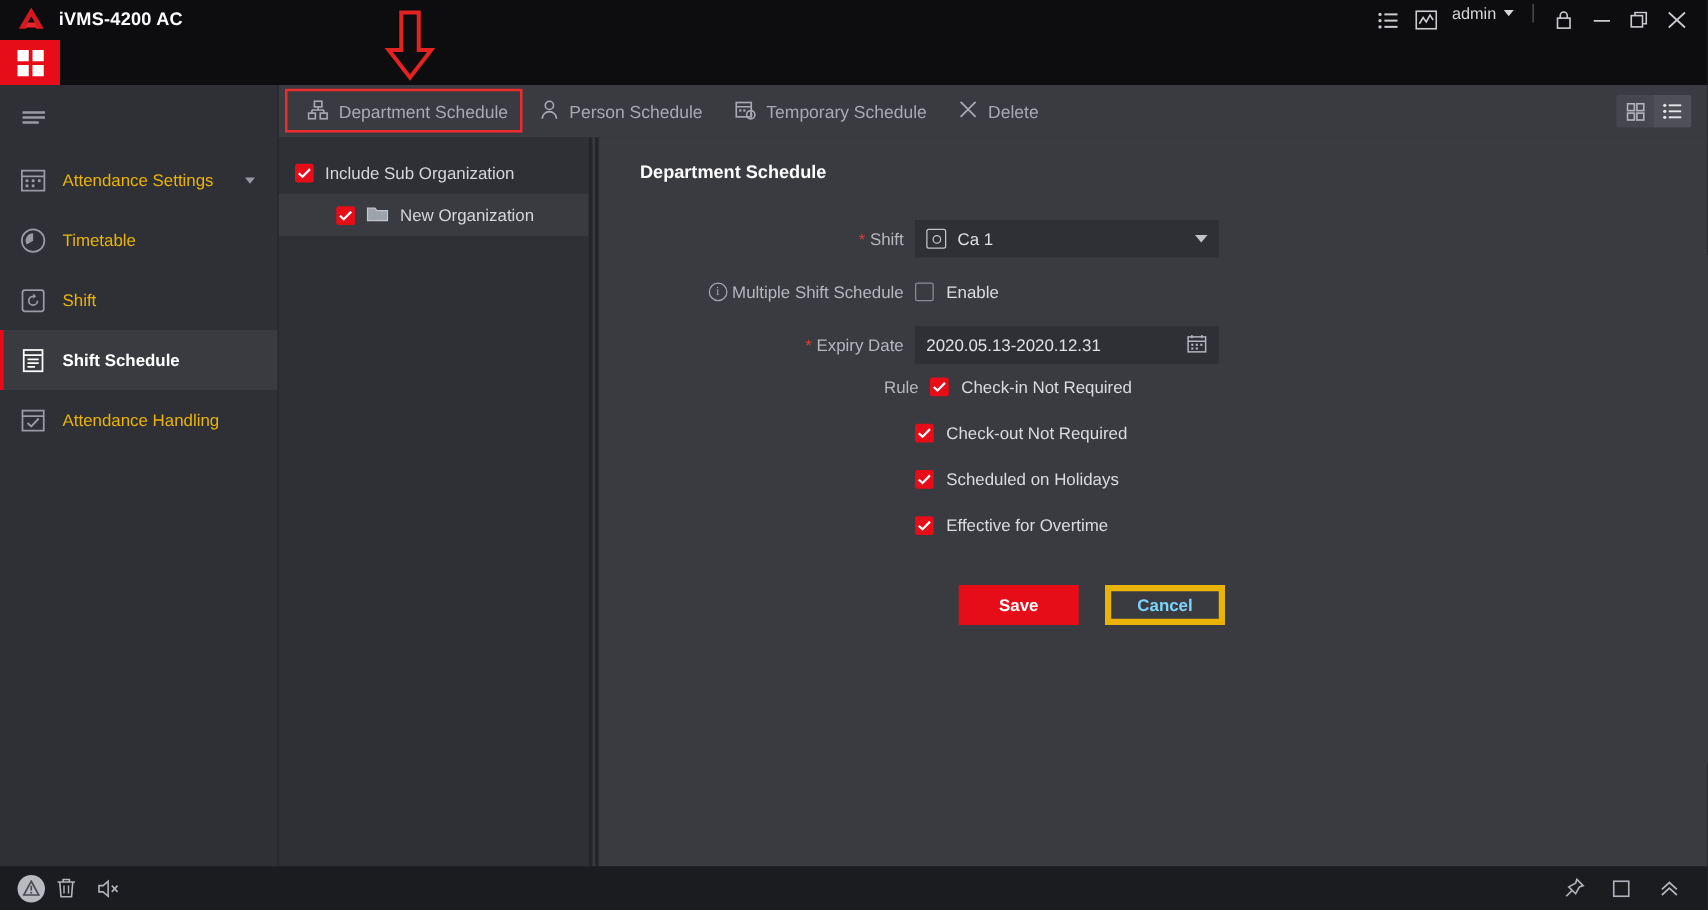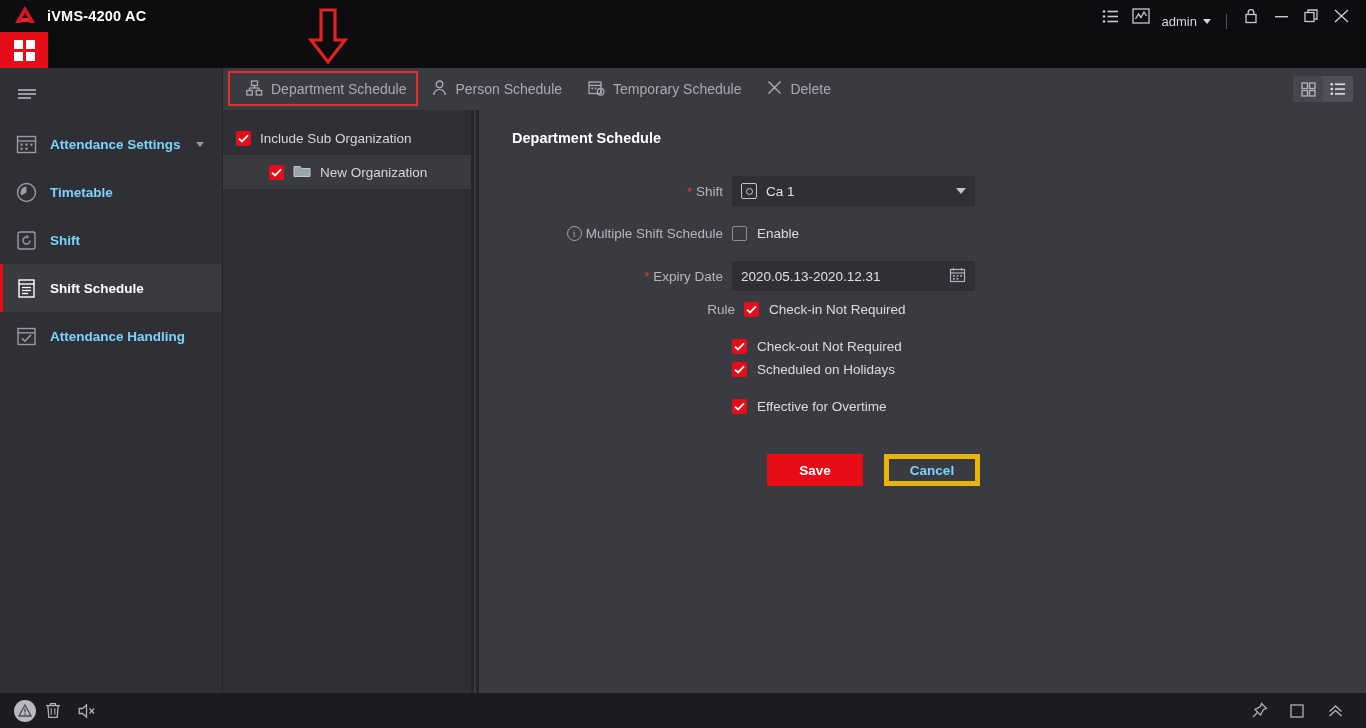--- a/index.html
+++ b/index.html
@@ -15,21 +15,21 @@
   
   .titlebar {
     position: absolute; left: 0; top: 0; width: 1366px; height: 32px;
     background: #0d0d10; display: flex; align-items: center;
   }
   .logo { width: 26px; height: 24px; margin-left: 12px; position: relative; }
   .logo svg { display: block; }
   .app-title {
     color: #ffffff; font-size: 14.5px; font-weight: bold; margin-left: 9px; letter-spacing: .2px;
   }
-  .tb-right { margin-left: auto; display: flex; align-items: flex-end; padding-right: 10px; }
+  .tb-right { margin-left: auto; display: flex; align-items: flex-start; padding-right: 10px; }
   .tb-icon {
     width: 30px; height: 26px; display: flex; align-items: center; justify-content: center;
     color: #c9c9ce; cursor: pointer;
   }
   .tb-user { color: #d6d6da; font-size: 13px; display: flex; align-items: center; gap: 6px;
              padding: 0 6px; cursor: pointer; }
   .tb-sep { width: 1px; height: 15px; background: #55555c; margin: 0 9px; }
   .caret-dn {
     width: 0; height: 0; border-left: 4.5px solid transparent; border-right: 4.5px solid transparent;
     border-top: 5px solid #d6d6da;
@@ -64,21 +64,21 @@
   
   .sidebar {
     position: absolute; left: 0; top: 68px; width: 223px; height: 625px;
     background: #2f3035; border-right: 1px solid #232429;
   }
   .hamburger { height: 52px; display: flex; align-items: center; padding-left: 18px; cursor: pointer; }
   .hamburger i { display: block; width: 18px; height: 2px; background: #9a9aa2; margin: 2px 0; }
   .hamburger i:nth-child(3) { width: 13px; }
   .side-item {
     height: 48px; display: flex; align-items: center; padding-left: 14px;
-    color: #7dd3fc; font-size: 13.5px; cursor: pointer; position: relative; font-weight: bold;
+    color: #eab308; font-size: 13.5px; cursor: pointer; position: relative;
   }
   .side-item.active { background: #3a3b41; color: #ffffff; font-weight: bold; }
   .side-item.active::before {
     content: ""; position: absolute; left: 0; top: 0; width: 3px; height: 48px; background: #e60c18;
   }
   .side-icon { width: 24px; height: 24px; margin-right: 12px; flex: 0 0 24px;
                display: flex; align-items: center; justify-content: center; }
   .side-caret { margin-left: auto; margin-right: 18px;
     width: 0; height: 0; border-left: 4.5px solid transparent; border-right: 4.5px solid transparent;
     border-top: 5px solid #9a9aa2; }
@@ -501,21 +501,21 @@
       <div class="cb-line">
         <span class="cb on">
           <svg width="11" height="9" viewBox="0 0 11 9">
               <polyline points="1,4.6 4,7.4 10,1.3" fill="none" stroke="#fff" stroke-width="1.8"></polyline>
             </svg>
         </span>
         <span>Check-out Not Required</span>
       </div>
     </div>
 
-    <div class="rule-row" style="margin-top:8px;">
+    <div class="rule-row" style="margin-top:22px;">
       <div class="rule-label"></div>
       <div class="cb-line">
         <span class="cb on">
           <svg width="11" height="9" viewBox="0 0 11 9">
               <polyline points="1,4.6 4,7.4 10,1.3" fill="none" stroke="#fff" stroke-width="1.8"></polyline>
             </svg>
         </span>
         <span>Scheduled on Holidays</span>
       </div>
     </div>

